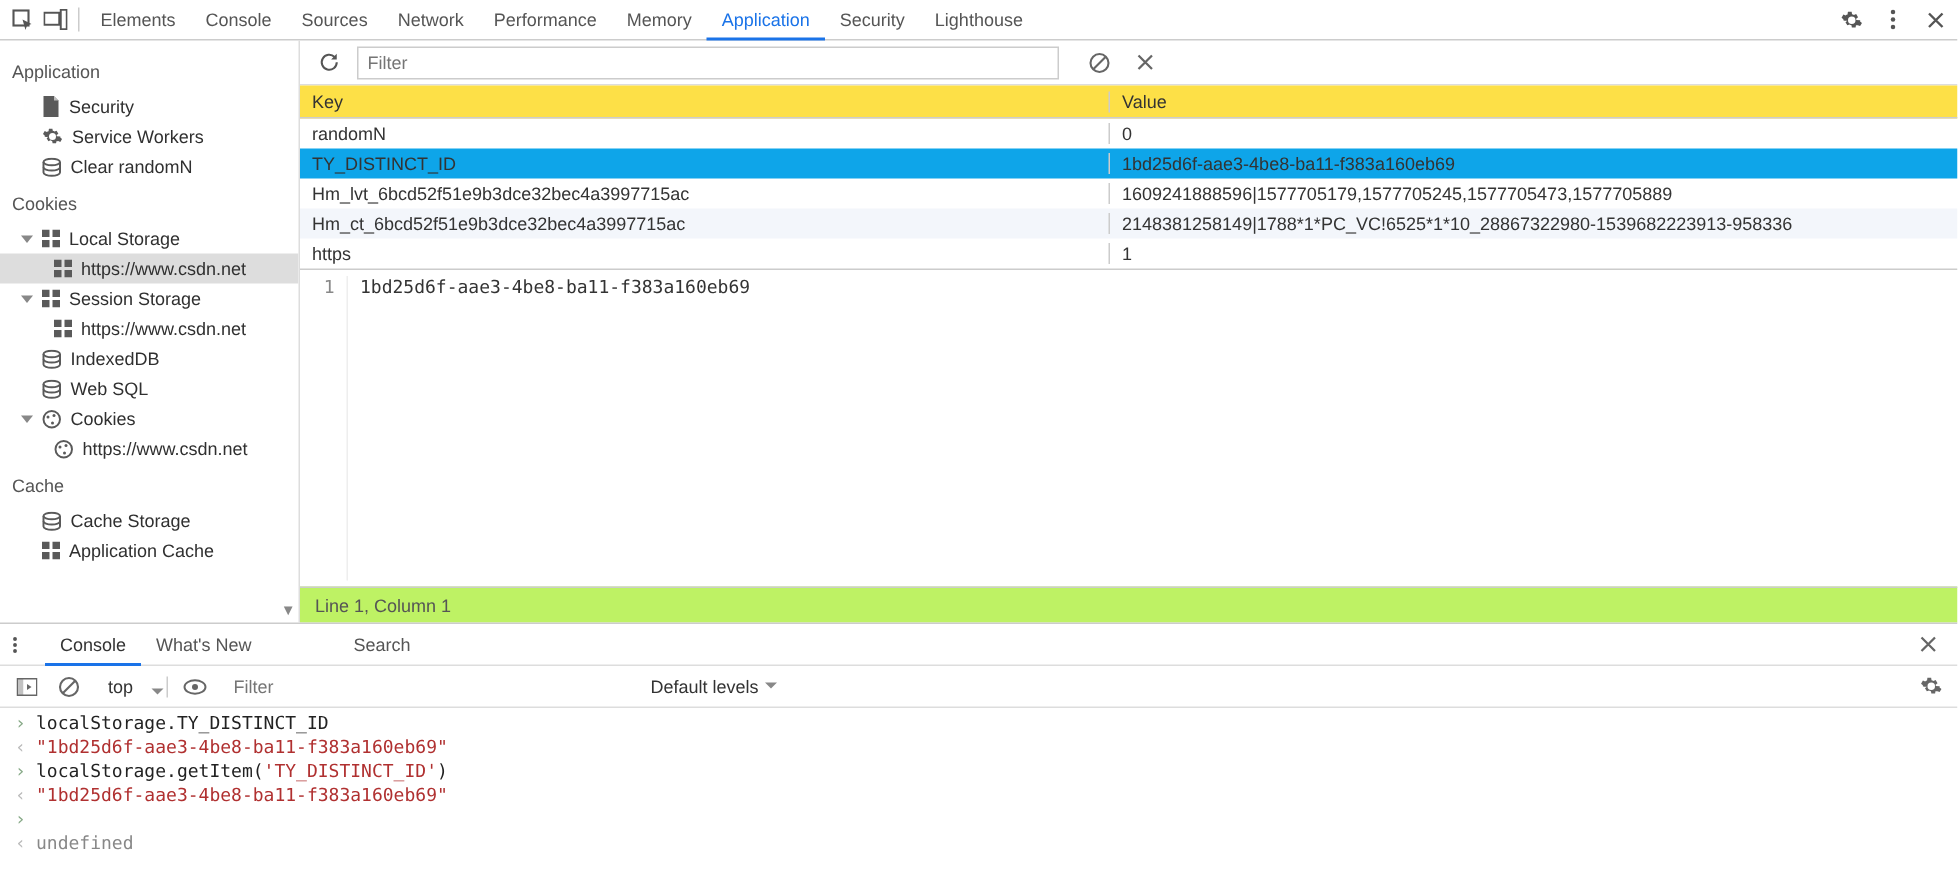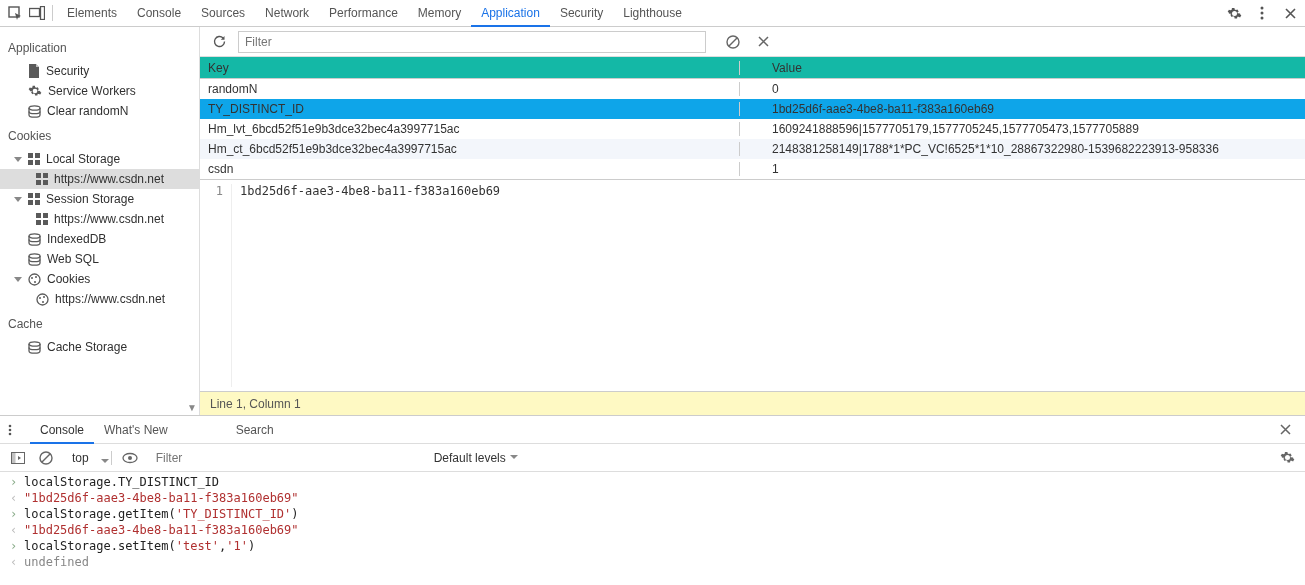--- a/index.html
+++ b/index.html
@@ -21,32 +21,32 @@
 .side-item.lvl3 { padding-left: 36px; }
 .side-item.selected { background: #ddd; }
 .arrow { display: inline-block; width: 0; height: 0; border-style: solid; }
 .arrow.down { border-width: 5px 4px 0 4px; border-color: #888 transparent transparent transparent; }
 .sicon { color: #666; display: inline-flex; }
 .scroll-hint { position: absolute; right: 2px; bottom: 2px; font-size: 10px; color: #888; }
 .content { flex: 1; display: flex; flex-direction: column; }
 .toolbar2 { height: 30px; display: flex; align-items: center; padding: 0 8px; gap: 8px; border-bottom: 1px solid #ddd; }
 .toolbar2 .rbtn { width: 22px; height: 22px; display: flex; align-items: center; justify-content: center; color: #555; cursor: pointer; }
 .filter-input { flex: 0 0 468px; height: 22px; border: 1px solid #ccc; padding: 0 6px; font-size: 12px; color: #555; }
-.table-head { display: flex; background: #14b8a6; border-bottom: 1px solid #ccc; height: 22px; align-items: center; }
+.table-head { display: flex; background: #fde047; border-bottom: 1px solid #ccc; height: 22px; align-items: center; }
 .th, .td { padding: 0 8px; }
 .col-key { width: 540px; border-right: 1px solid #ccc; }
-.col-val { flex: 1; margin-left: 24px; }
+.col-val { flex: 1; }
 .table-body { border-bottom: 1px solid #ccc; }
 .trow { display: flex; height: 20px; align-items: center; cursor: pointer; }
 .trow:nth-child(even) { background: #f3f6fb; }
 .trow.selected { background: #0ea5e9; }
 .preview { flex: 1; padding: 4px; display: flex; font-family: Consolas, monospace; font-size: 12px; }
 .lineno { width: 28px; text-align: right; padding-right: 8px; color: #888; border-right: 1px solid #eee; }
 .previewtxt { padding-left: 8px; color: #333; }
-.statusbar { height: 24px; border-top: 1px solid #ccc; background: #fef9c3; display: flex; align-items: center; padding: 0 10px; color: #555; }
+.statusbar { height: 24px; border-top: 1px solid #ccc; background: #bef264; display: flex; align-items: center; padding: 0 10px; color: #555; }
 .drawer { border-top: 1px solid #ccc; display: flex; flex-direction: column; flex: 1; }
 .drawer-tabs { height: 28px; display: flex; align-items: center; padding: 0 8px; gap: 2px; border-bottom: 1px solid #ddd; }
 .dtab { padding: 0 10px; height: 28px; line-height: 28px; color: #555; cursor: pointer; }
 .dtab.active { color: #333; border-bottom: 2px solid #1a73e8; }
 .drawer-tabs .more { width: 20px; text-align: center; color: #555; cursor: pointer; }
 .drawer-tabs .dclose { margin-left: auto; cursor: pointer; color: #555; padding: 0 6px; }
 .console-toolbar { height: 28px; display: flex; align-items: center; padding: 0 8px; gap: 8px; border-bottom: 1px solid #ddd; }
 .cticon { width: 20px; height: 20px; display: flex; align-items: center; justify-content: center; color: #666; cursor: pointer; }
 .ctx-select { border: none; font-size: 12px; color: #333; cursor: pointer; background: transparent; padding-right: 14px; }
 .ctx-wrap { display: flex; align-items: center; border-right: 1px solid #ccc; padding-right: 8px; position: relative; }
@@ -239,20 +239,31 @@
         <div class="side-item lvl2">
           <span class="sicon">
             <svg width="13" height="13" viewBox="0 0 13 13">
               <ellipse cx="6.5" cy="3" rx="5.5" ry="2.2" fill="none" stroke="#5a5a5a" stroke-width="1.3"></ellipse>
               <path d="M1 3v7c0 1.2 2.5 2.2 5.5 2.2S12 11.2 12 10V3" fill="none" stroke="#5a5a5a" stroke-width="1.3"></path>
               <path d="M1 6.5c0 1.2 2.5 2.2 5.5 2.2S12 7.7 12 6.5" fill="none" stroke="#5a5a5a" stroke-width="1.3"></path>
             </svg>
           </span>
           <span>Cache Storage</span>
         </div>
+        <div class="side-item lvl2">
+          <span class="sicon">
+            <svg width="12" height="12" viewBox="0 0 12 12">
+              <rect x="0" y="0" width="5" height="5" fill="#5a5a5a"></rect>
+              <rect x="7" y="0" width="5" height="5" fill="#5a5a5a"></rect>
+              <rect x="0" y="7" width="5" height="5" fill="#5a5a5a"></rect>
+              <rect x="7" y="7" width="5" height="5" fill="#5a5a5a"></rect>
+            </svg>
+          </span>
+          <span>Application Cache</span>
+        </div>
       </div>
     <div class="scroll-hint">▼</div>
   </div>
   <div class="content">
     <div class="toolbar2">
       <div class="rbtn">
         <svg width="15" height="15" viewBox="0 0 24 24">
             <path fill="none" stroke="#555" stroke-width="2.2" d="M20 12a8 8 0 11-2.3-5.6"></path>
             <path fill="#555" d="M20 3v6h-6z"></path>
           </svg>
@@ -286,21 +297,21 @@
         </div>
         <div class="trow">
           <div class="td col-key">Hm_lvt_6bcd52f51e9b3dce32bec4a3997715ac</div>
           <div class="td col-val">1609241888596|1577705179,1577705245,1577705473,1577705889</div>
         </div>
         <div class="trow">
           <div class="td col-key">Hm_ct_6bcd52f51e9b3dce32bec4a3997715ac</div>
           <div class="td col-val">2148381258149|1788*1*PC_VC!6525*1*10_28867322980-1539682223913-958336</div>
         </div>
         <div class="trow">
-          <div class="td col-key">csdn</div>
+          <div class="td col-key">https</div>
           <div class="td col-val">1</div>
         </div>
       </div>
     <div class="preview">
       <div class="lineno">1</div>
       <div class="previewtxt">1bd25d6f-aae3-4be8-ba11-f383a160eb69</div>
     </div>
     <div class="statusbar">Line 1, Column 1</div>
   </div>
 </div>
@@ -373,20 +384,19 @@
       <div class="cline">
         <span class="cmark in">›</span>
         <span><span class="ccode">localStorage.getItem(</span><span class="cstr">'TY_DISTINCT_ID'</span><span class="ccode">)</span></span>
       </div>
       <div class="cline">
         <span class="cmark out">‹</span>
         <span><span class="cstr">"1bd25d6f-aae3-4be8-ba11-f383a160eb69"</span></span>
       </div>
       <div class="cline">
         <span class="cmark in">›</span>
-        <span><span class="ccode">localStorage.setItem(</span><span class="cstr">'test'</span><span class="ccode">,</span><span class="cstr">'1'</span><span class="ccode">)</span></span>
       </div>
       <div class="cline">
         <span class="cmark out">‹</span>
         <span><span class="cundef">undefined</span></span>
       </div>
     </div>
 </div>
 
 </body></html>

